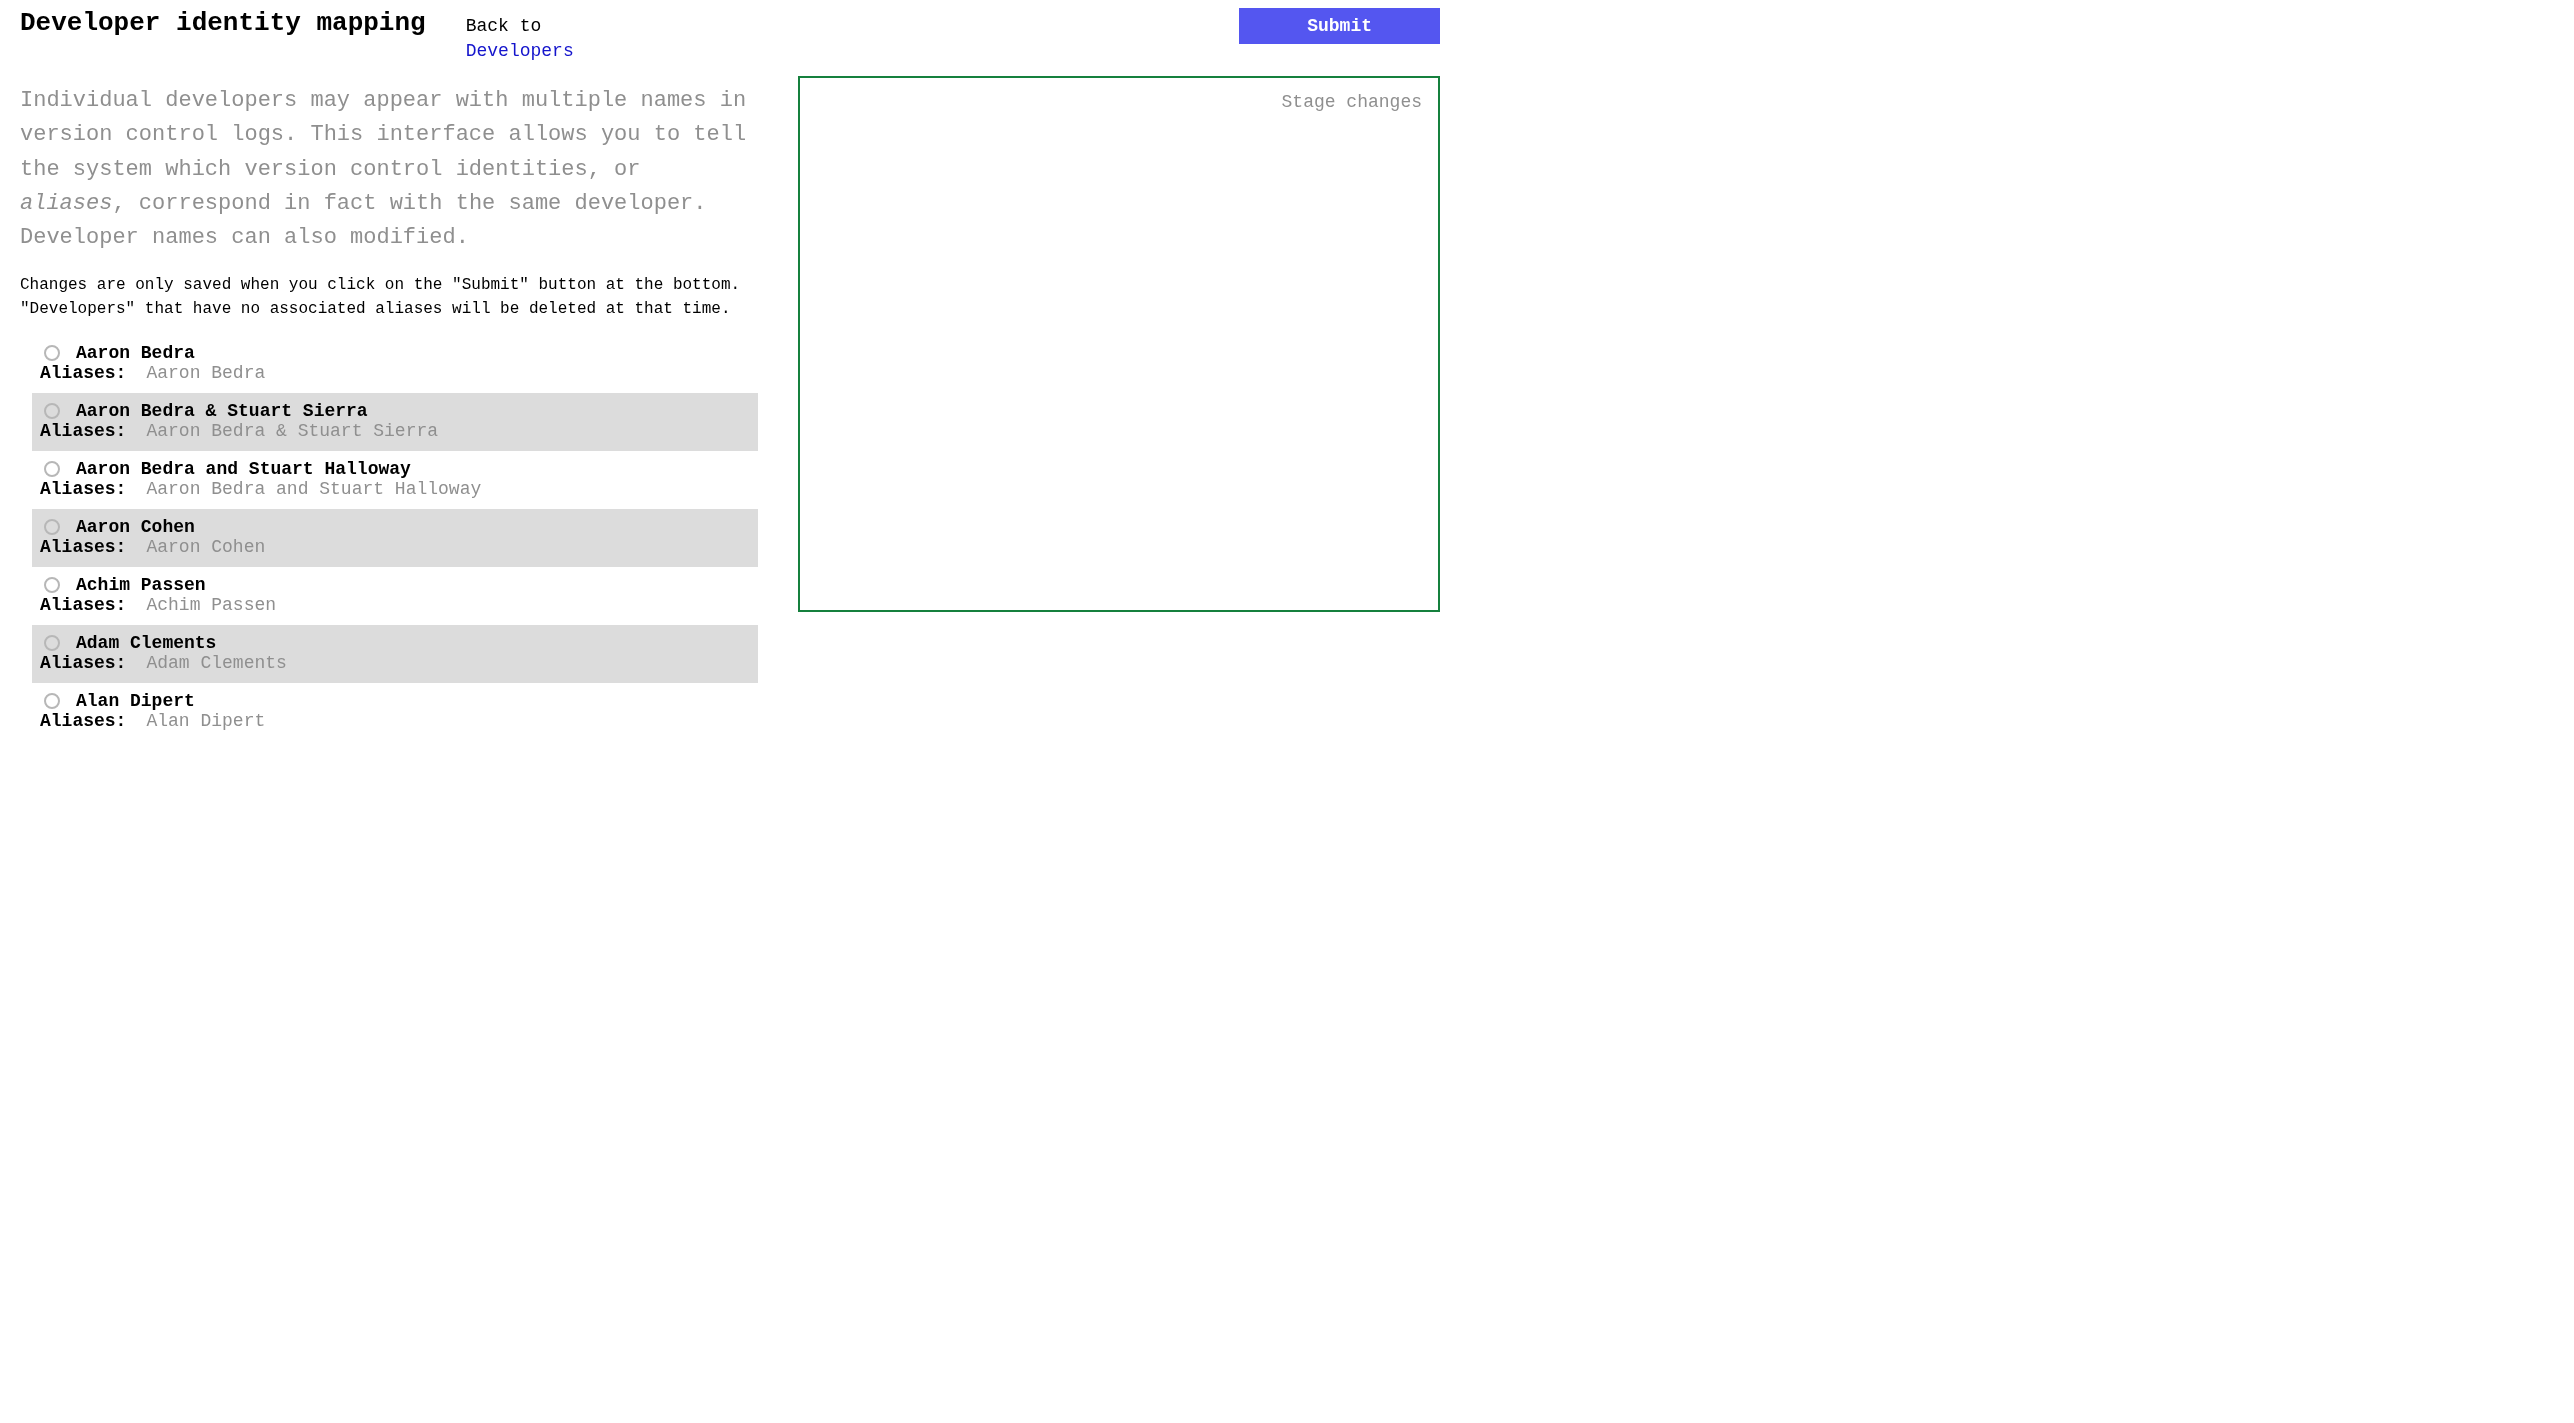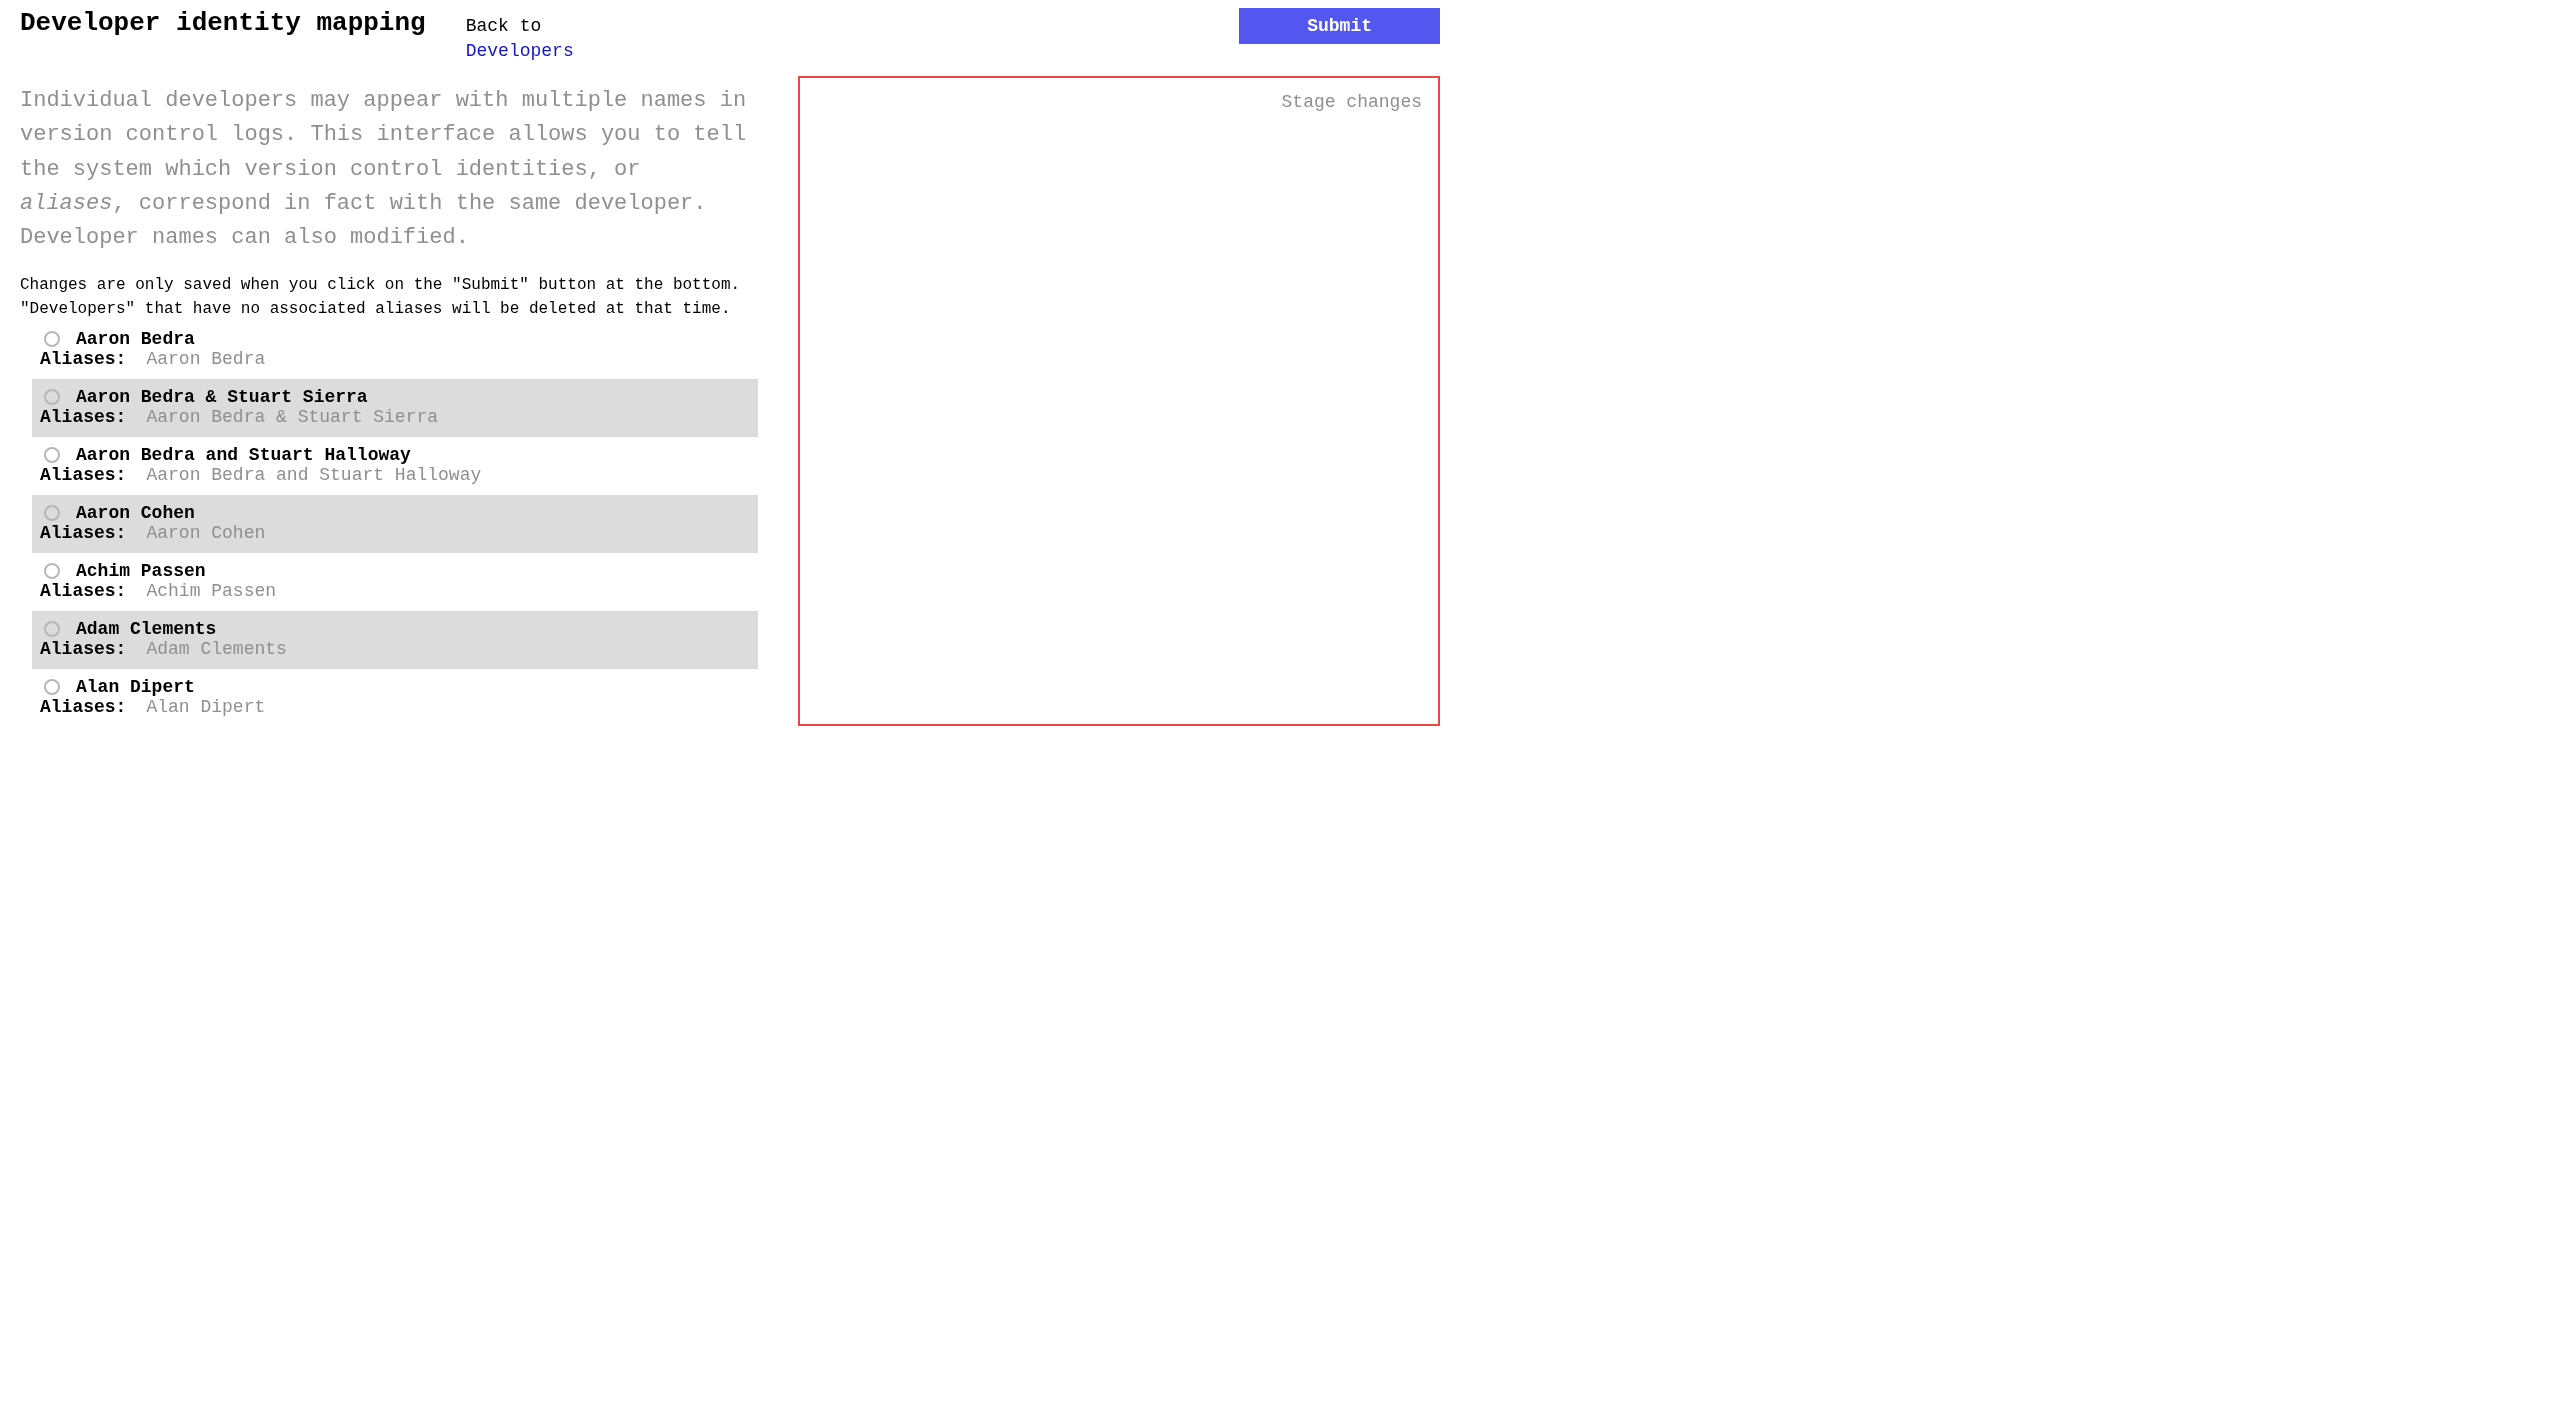--- a/index.html
+++ b/index.html
@@ -49,21 +49,21 @@
     color: #8f8f8f;
     font-size: 22px;
     line-height: 1.55;
     margin: 20px 0 18px 0;
   }
   .intro em { font-style: italic; }
   .note {
     font-size: 16px;
     color: #000;
     line-height: 1.5;
-    margin-bottom: 0;
+    margin-bottom: 14px;
   }
   .list {
     margin-left: 12px;
   }
   .dev-row {
     padding: 8px 8px 10px 8px;
     text-align: center;
   }
   .dev-row.alt {
     background: #dcdcdc;
@@ -105,22 +105,22 @@
     border: none;
     font-family: inherit;
     font-size: 18px;
     font-weight: 700;
     padding: 8px 68px;
     cursor: pointer;
     margin-bottom: 32px;
   }
   .stage-box {
     clear: both;
-    border: 2px solid #ef4444;
-    height: 650px;
+    border: 2px solid #15803d;
+    height: 536px;
     width: 100%;
     padding: 14px 16px;
   }
   .stage-title {
     text-align: right;
     color: #8f8f8f;
     font-size: 18px;
   }
 </style>
 </head>

